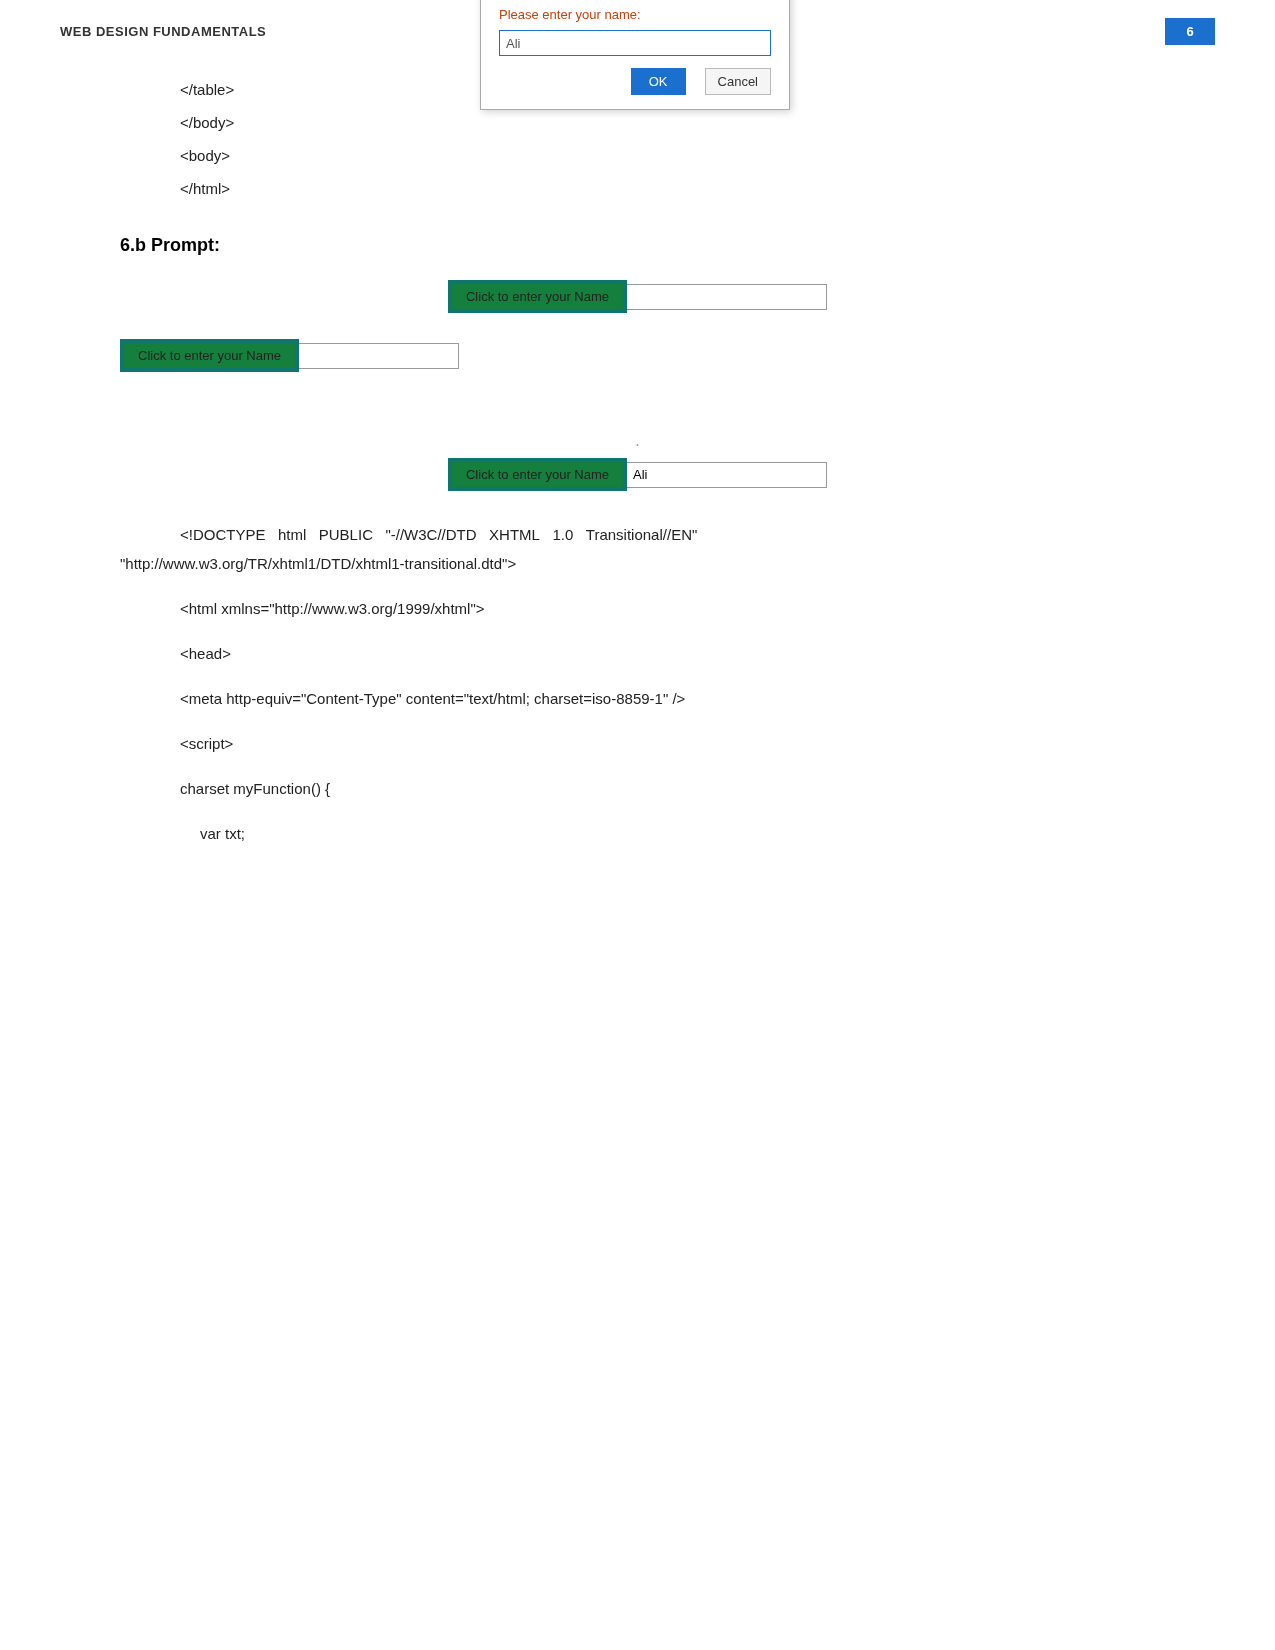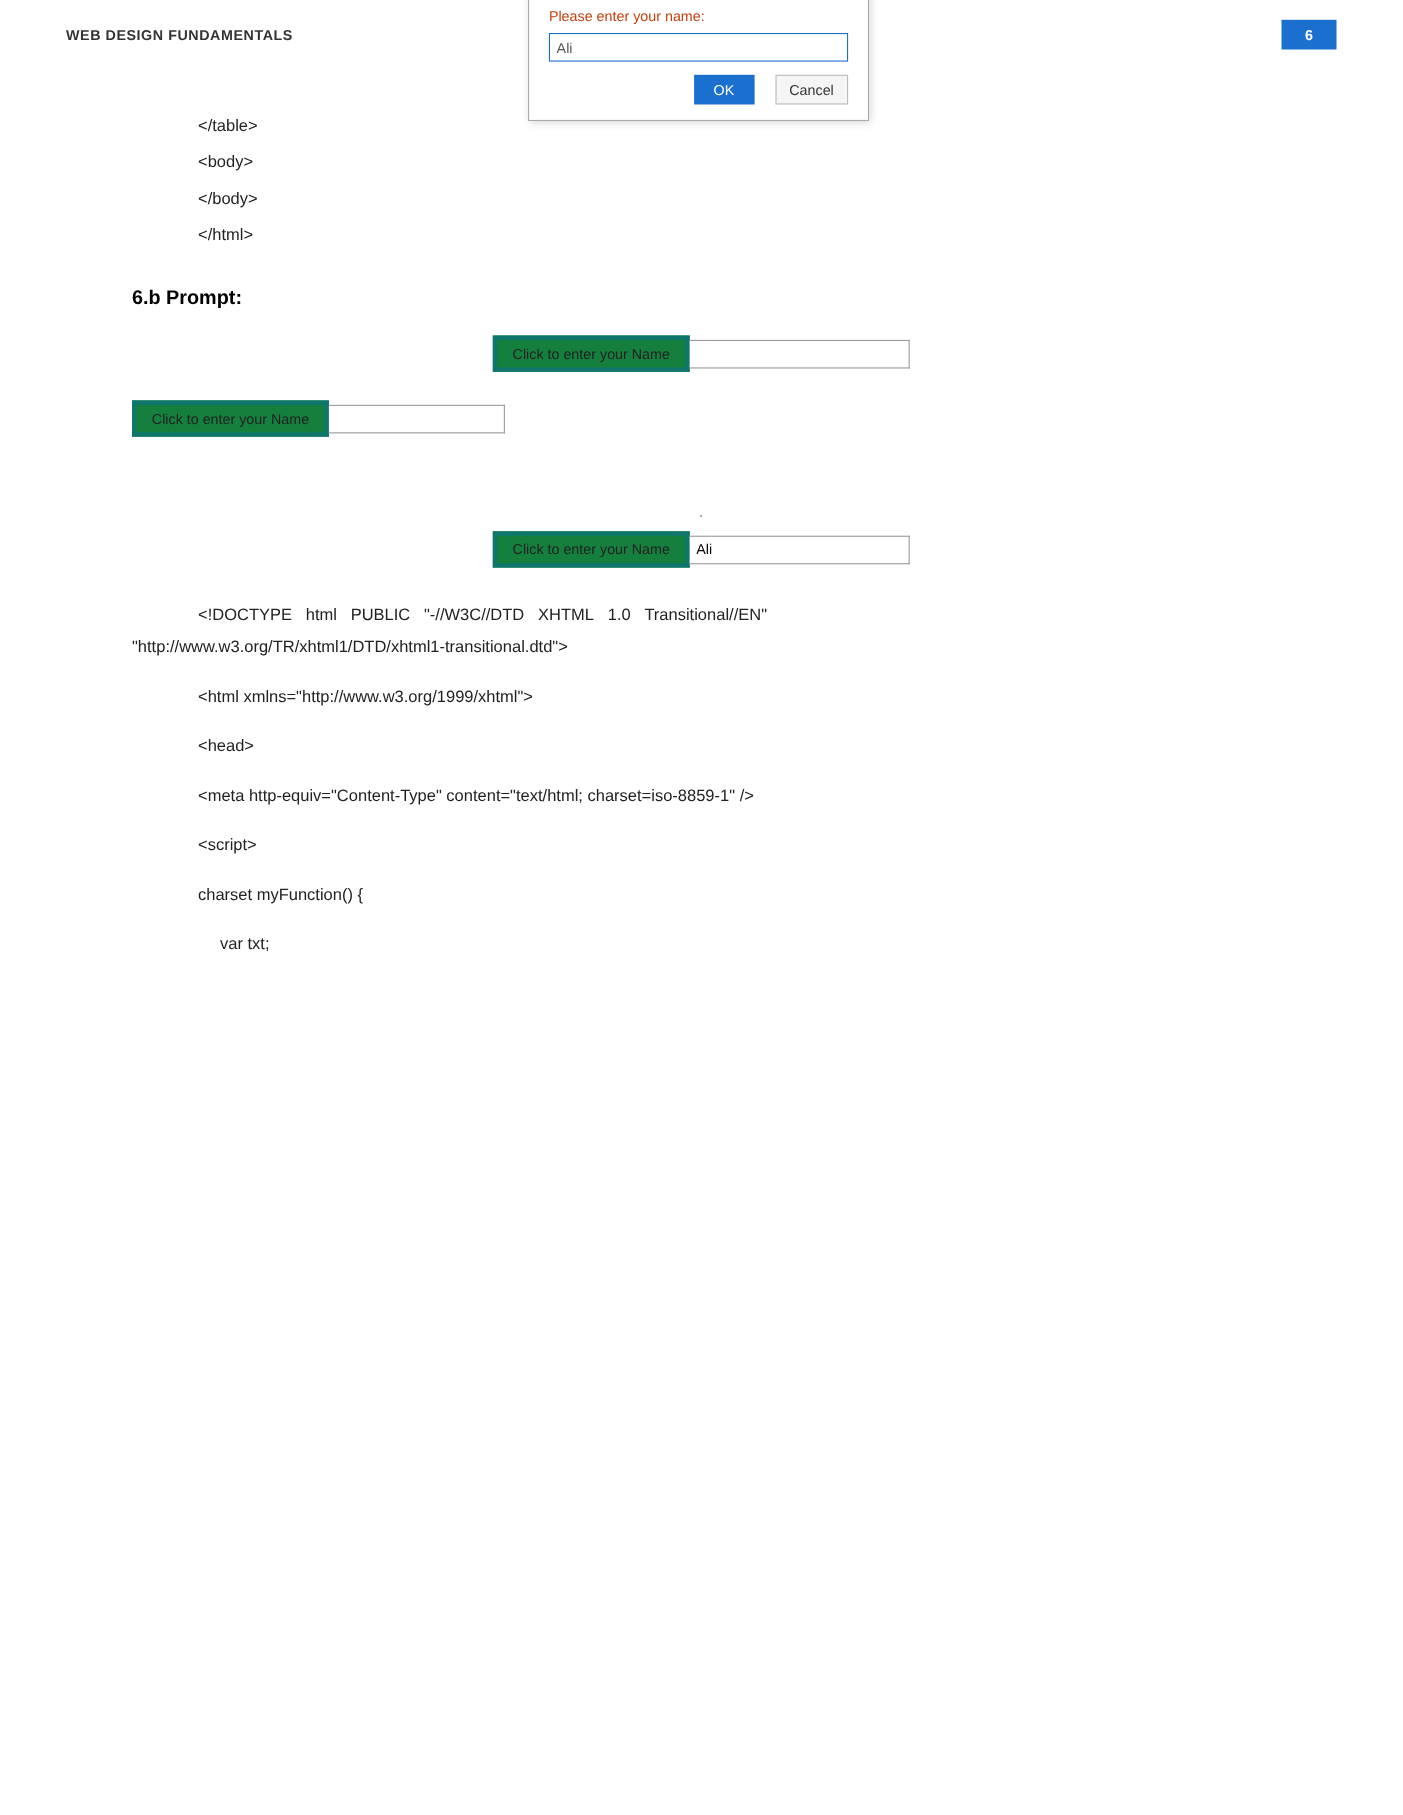--- a/index.html
+++ b/index.html
@@ -42,21 +42,20 @@
       min-width: 50px;
       text-align: center;
     }
 
     .content-area {
       padding: 10px 120px 40px 120px;
     }
 
     .code-block {
       margin-bottom: 8px;
-      margin-top: 25px;
     }
 
     .code-line {
       font-size: 15px;
       color: #222;
       line-height: 2.2;
       font-family: Arial, sans-serif;
     }
 
     .section-heading {
@@ -180,22 +179,22 @@
 
 <div class="page-header">
   <span class="header-title">WEB DESIGN FUNDAMENTALS</span>
   <span class="page-number-badge">6</span>
 </div>
 
 <div class="content-area">
 
   <div class="code-block">
     <div class="code-line indent-1">&lt;/table&gt;</div>
+    <div class="code-line indent-1">&lt;/body&gt;</div>
     <div class="code-line indent-1">&lt;body&gt;</div>
-    <div class="code-line indent-1">&lt;/body&gt;</div>
     <div class="code-line indent-1">&lt;/html&gt;</div>
   </div>
 
   <div class="section-heading">6.b Prompt:</div>
 
   <div class="prompt-demo">
 
     <div class="prompt-row">
       <button class="prompt-button">Click to enter your Name</button>
       <input class="prompt-input" type="text" value="" style="">

